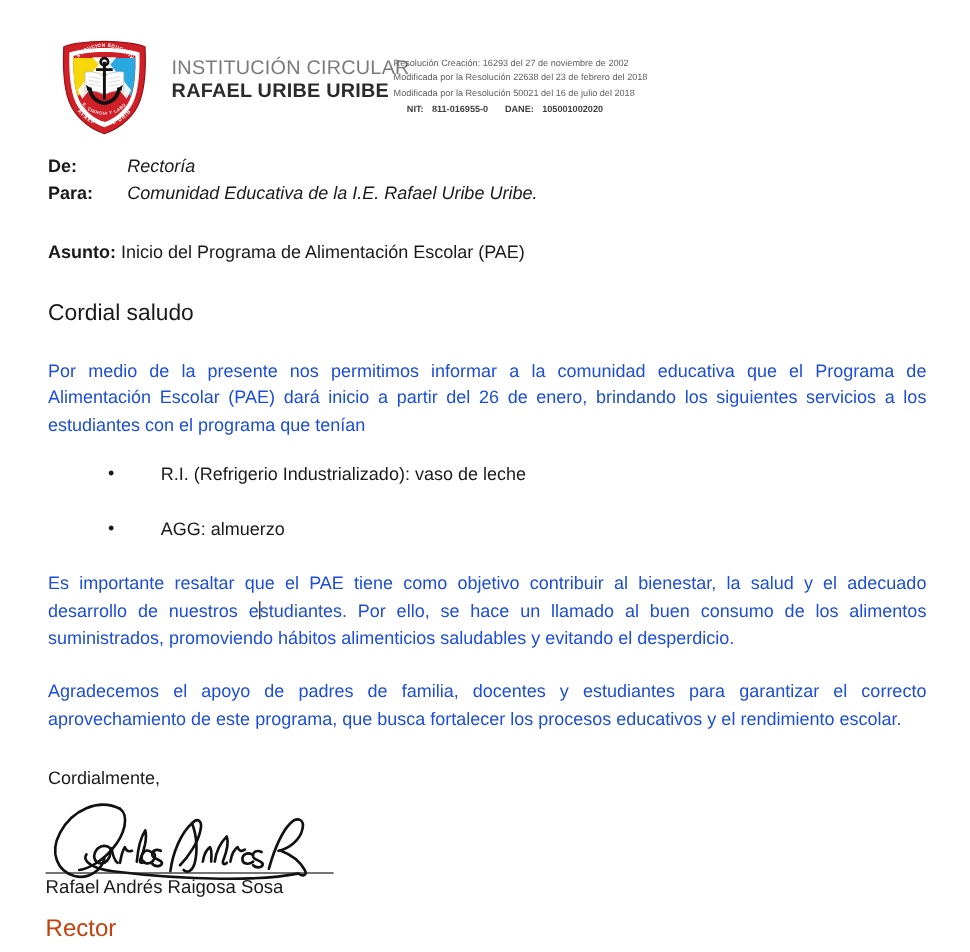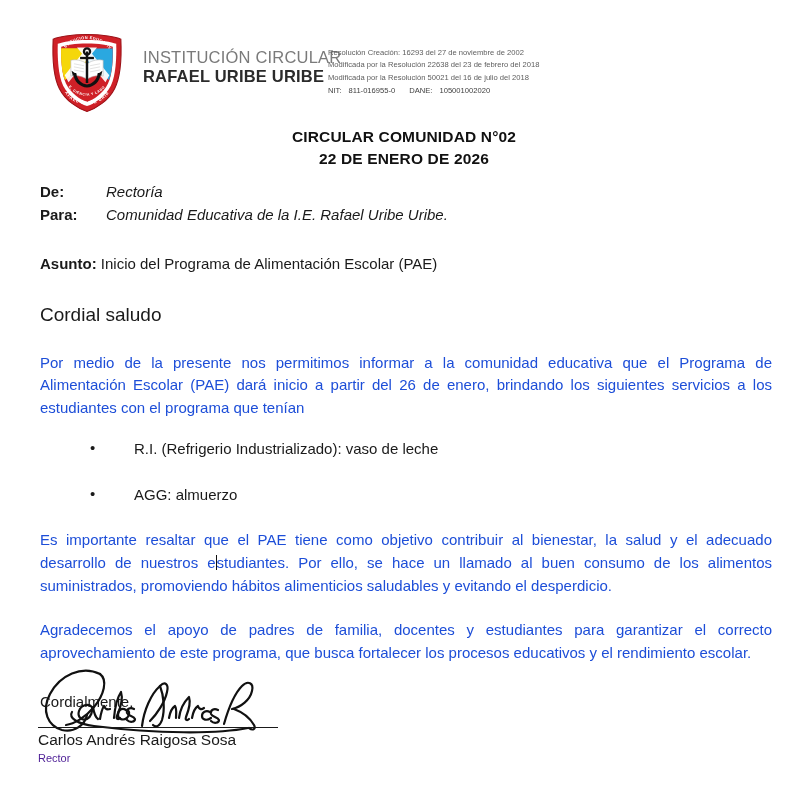--- a/index.html
+++ b/index.html
@@ -71,23 +71,24 @@
   .resolutions {
     position: absolute;
     left: 328px;
     top: 47px;
     font-size: 7.6px;
     line-height: 1.62;
     color: #5d5d5d;
     white-space: nowrap;
   }
   .resolutions .nit-line {
-    font-weight: normal;
+    font-weight: bold;
     color: #3e3e3e;
     margin-top: 1px;
+    margin-left: 11px;
   }
   .resolutions .nit-line .gap { display: inline-block; width: 7px; }
 
   
   .doc {
     position: absolute;
     left: 0;
     top: 118px;
     width: 808px;
   }
@@ -203,25 +204,25 @@
     top: 50px;
     font-family: "Liberation Sans", sans-serif;
     font-size: 15.5px;
     line-height: 1.35;
     color: #1a1a1a;
     white-space: nowrap;
   }
   .signer-role {
     position: absolute;
     left: 0;
-    top: 71px;
+    top: 81px;
     font-family: "Liberation Sans", sans-serif;
-    font-size: 11px;
+    font-size: 20px;
     line-height: 1.35;
-    color: #4c1d95;
+    color: #c2410c;
     white-space: nowrap;
   }
 
   
   .caret {
     display: inline-block;
     width: 1px;
     height: 15px;
     background: #111;
     vertical-align: -2px;
@@ -297,24 +298,20 @@
     <div class="resolutions">
       <div>Resolución Creación: 16293 del 27 de noviembre de 2002</div>
       <div>Modificada por la Resolución 22638 del 23 de febrero del 2018</div>
       <div>Modificada por la Resolución 50021 del 16 de julio del 2018</div>
       <div class="nit-line"><span>NIT:</span><span class="gap"></span><span>811-016955-0</span><span class="gap"></span><span class="gap"></span><span>DANE:</span><span class="gap"></span><span>105001002020</span></div>
     </div>
   </div>
 
   <div class="doc">
 
-    <div class="title-block">
-      <div>CIRCULAR COMUNIDAD N°02</div>
-      <div>22 DE ENERO DE 2026</div>
-    </div>
 
     <div class="meta">
       <div class="meta-row">
         <span class="meta-label">De:</span>
         <span class="meta-value">Rectoría</span>
       </div>
       <div class="meta-row">
         <span class="meta-label">Para:</span>
         <span class="meta-value">Comunidad Educativa de la I.E. Rafael Uribe Uribe.</span>
       </div>
@@ -372,18 +369,18 @@
           <path d="M180 48 C176 46 172 48 173 52 C174 55 180 55 181 58 C181 61 176 62 173 59"></path>
 
           <path d="M186 62 C190 48 196 32 204 24 C210 18 216 21 214 29 C212 38 203 45 194 47"></path>
           <path d="M196 47 C204 50 212 56 216 63 C218 67 215 69 211 66"></path>
 
           <path d="M210 66 C180 72 120 72 56 64 C40 62 30 56 34 50"></path>
         </g>
       </svg>
 
       <div class="signature-rule"></div>
-      <div class="signer">Carlos Andrés Raigosa Sosa</div>
+      <div class="signer">Rafael Andrés Raigosa Sosa</div>
       <div class="signer-role">Rector</div>
     </div>
 
   </div>
 </div>
 
 </body></html>

